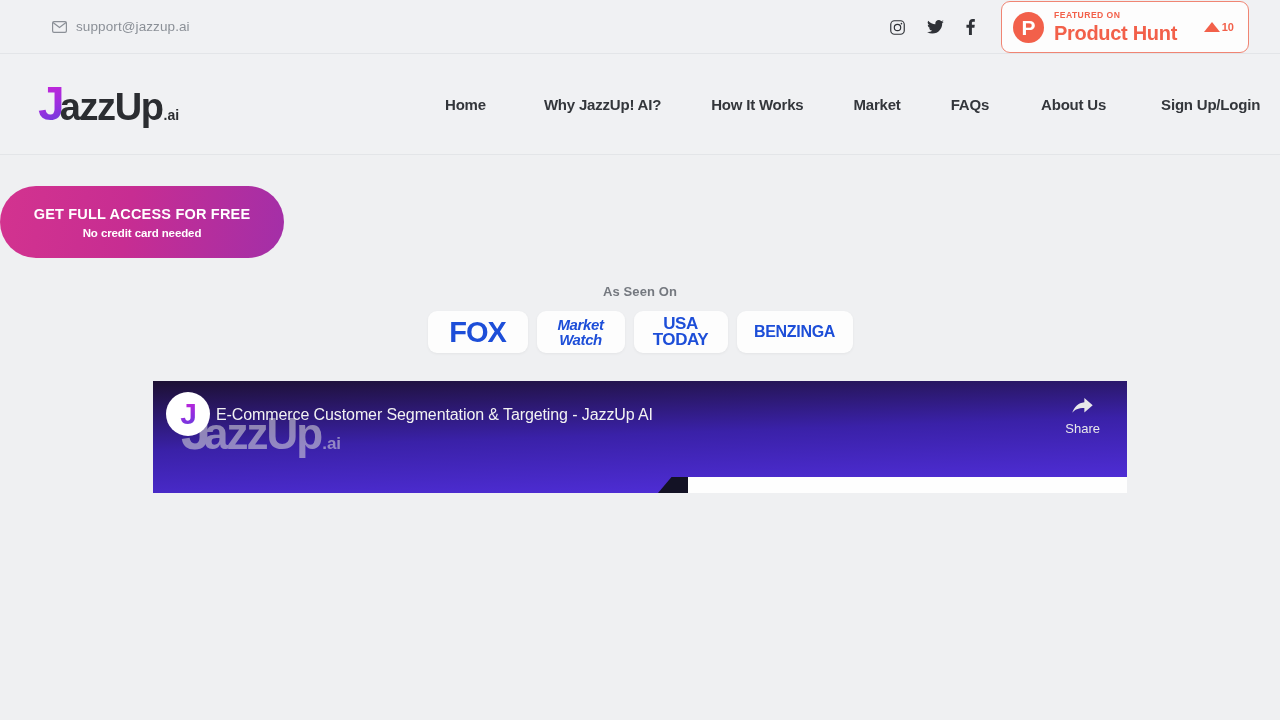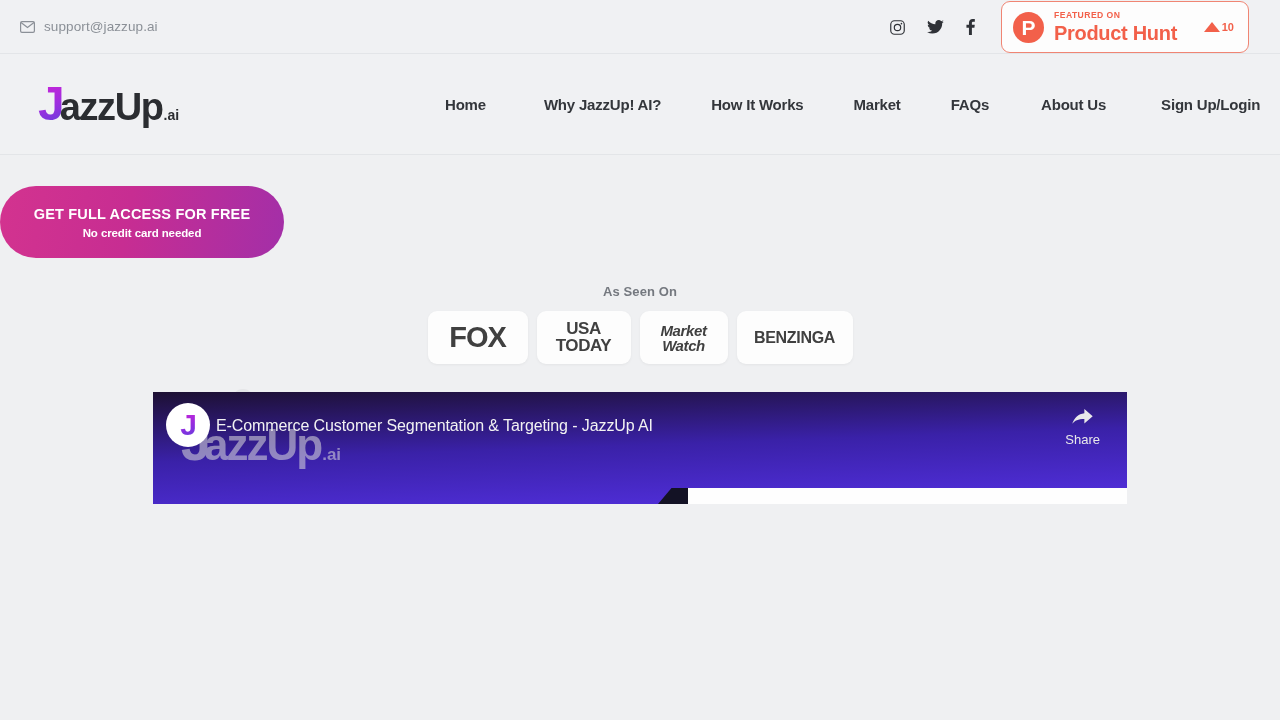--- a/index.html
+++ b/index.html
@@ -18,21 +18,21 @@
     width: 100%;
     background: #f0f1f3;
     border-bottom: 1px solid #e3e5e8;
     display: flex;
     align-items: center;
   }
   .topbar-email {
     display: flex;
     align-items: center;
     gap: 9px;
-    margin-left: 20px;
+    margin-left: 52px;
     color: #8b9097;
     font-size: 13.5px;
     letter-spacing: .1px;
   }
   .mail-icon svg { display: block; }
 
   .topbar-right {
     position: absolute;
     right: 0; top: 0;
     height: 54px;
@@ -228,26 +228,26 @@
   .press-row {
     margin-top: 12px;
     display: flex;
     justify-content: center;
     align-items: center;
     gap: 9px;
   }
   .press-card {
     background: #fdfdfd;
     border-radius: 9px;
-    height: 53px;
+    height: 42px;
     display: flex;
     align-items: center;
     justify-content: center;
     box-shadow: 0 1px 3px rgba(0,0,0,.05);
-    color: #404040;
+    color: #1d4ed8;
   }
   .press-fox   { width: 100px; font-size: 29px; font-weight: bold; letter-spacing: -1px; }
   .press-usa   { width: 94px; font-size: 17px; font-weight: bold; line-height: .95; text-align: center; letter-spacing: -.4px; }
   .press-mw    { width: 88px; font-size: 15px; font-weight: bold; font-style: italic; line-height: 1; text-align: center; letter-spacing: -.4px; }
   .press-benz  { width: 116px; font-size: 16px; font-weight: bold; letter-spacing: -.3px; }
 
   
   .video {
     position: relative;
     margin: 28px auto 0;
@@ -407,32 +407,32 @@
       <span class="cta-sub">No credit card needed</span>
     </button>
   </div>
 
   <div class="seen-label">As Seen On</div>
 
   <div class="press-row">
     <div class="press-card press-fox">
       <span>FOX</span>
     </div>
+    <div class="press-card press-mw">
+      <span>
+        <span>Market</span><br>
+        <span>Watch</span>
+      </span>
+    </div>
     <div class="press-card press-usa">
       <span>
         <span>USA</span><br>
         <span>TODAY</span>
       </span>
     </div>
-    <div class="press-card press-mw">
-      <span>
-        <span>Market</span><br>
-        <span>Watch</span>
-      </span>
-    </div>
     <div class="press-card press-benz">
       <span>BENZINGA</span>
     </div>
   </div>
 
   <div class="video">
 
     <div class="video-watermark">
       <span class="wm-j">J</span>
       <span class="wm-rest">azzUp</span>

